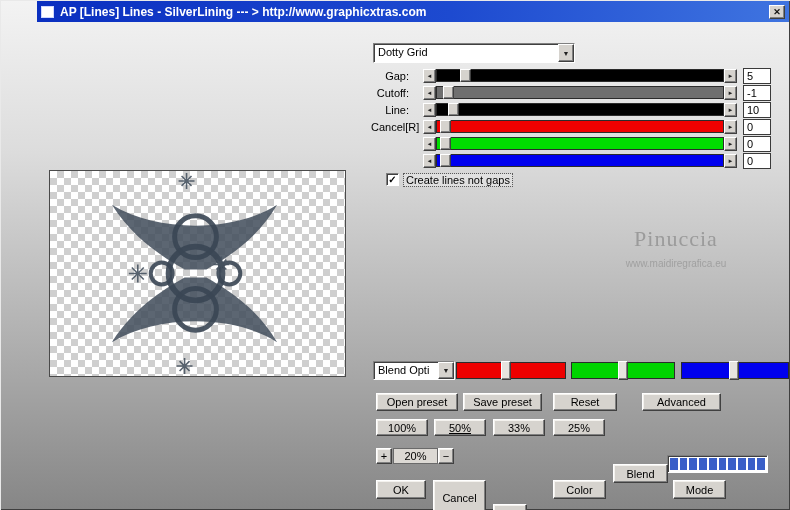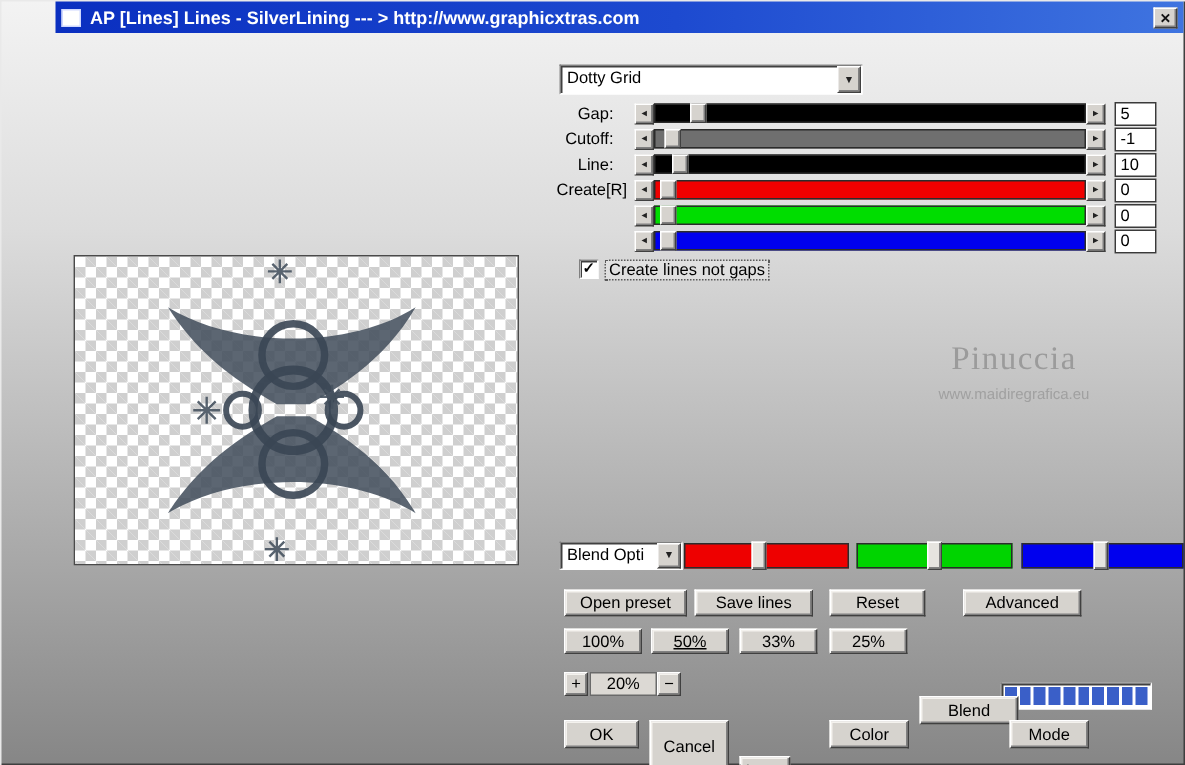--- a/index.html
+++ b/index.html
@@ -157,21 +157,21 @@
     <div class="param-row" style="top:80px">
       <span class="param-label">Line:</span>
       <span class="mini-btn">◄</span>
       <span class="track" style="background: rgb(0, 0, 0);">
           <span class="handle" style="left: 4%;"></span>
         </span>
       <span class="mini-btn">►</span>
       <span class="val-box">10</span>
     </div>
     <div class="param-row" style="top:97px">
-      <span class="param-label">Create[R]</span>
+      <span class="param-label">Cancel[R]</span>
       <span class="mini-btn">◄</span>
       <span class="track" style="background: rgb(240, 0, 0);">
           <span class="handle" style="left: 1%;"></span>
         </span>
       <span class="mini-btn">►</span>
       <span class="val-box">0</span>
     </div>
     <div class="param-row" style="top:114px">
       <span class="param-label"></span>
       <span class="mini-btn">◄</span>
@@ -210,21 +210,21 @@
       <span class="thumb" style="left: 45%;"></span>
     </div>
     <div class="channel" style="left: 570px; width: 104px; background: rgb(0, 212, 0);">
       <span class="thumb" style="left: 50%;"></span>
     </div>
     <div class="channel" style="left: 680px; width: 108px; background: rgb(0, 0, 238);">
       <span class="thumb" style="left: 49%;"></span>
     </div>
 
     <div class="btn" style="left:375px; top:371px; width:82px; height:18px;">Open preset</div>
-    <div class="btn" style="left:462px; top:371px; width:79px; height:18px;">Save lines</div>
+    <div class="btn" style="left:462px; top:371px; width:79px; height:18px;">Save preset</div>
     <div class="btn" style="left:552px; top:371px; width:64px; height:18px;">Reset</div>
     <div class="btn" style="left:641px; top:371px; width:79px; height:18px;">Advanced</div>
 
     <div class="btn" style="left:375px; top:397px; width:52px; height:17px;">100%</div>
     <div class="btn" style="left:433px; top:397px; width:52px; height:17px;text-decoration:underline;">50%</div>
     <div class="btn" style="left:492px; top:397px; width:52px; height:17px;">33%</div>
     <div class="btn" style="left:552px; top:397px; width:52px; height:17px;">25%</div>
 
     <div class="btn" style="left:375px; top:426px; width:16px; height:16px;">+</div>
     <div class="zoom-display">20%</div>
@@ -240,17 +240,17 @@
         <span class="seg" style="background: rgb(58, 95, 200);"></span>
         <span class="seg" style="background: rgb(58, 95, 200);"></span>
         <span class="seg" style="background: rgb(58, 95, 200);"></span>
         <span class="seg" style="background: rgb(58, 95, 200);"></span>
       </div>
 
     <div class="btn" style="left:375px; top:458px; width:50px; height:19px;">OK</div>
     <div class="btn" style="left:432px; top:458px; width:53px; height:36px;">Cancel</div>
     <div class="btn" style="left:492px; top:482px; width:34px; height:19px;">Xtreme</div>
     <div class="btn" style="left:552px; top:458px; width:53px; height:19px;">Color</div>
-    <div class="btn" style="left:612px; top:442px; width:66px; height:19px;">Blend</div>
+    <div class="btn" style="left:612px; top:442px; width:55px; height:19px;">Blend</div>
     <div class="btn" style="left:672px; top:458px; width:53px; height:19px;">Mode</div>
 
   </div>
 </div>
 
 </body></html>

